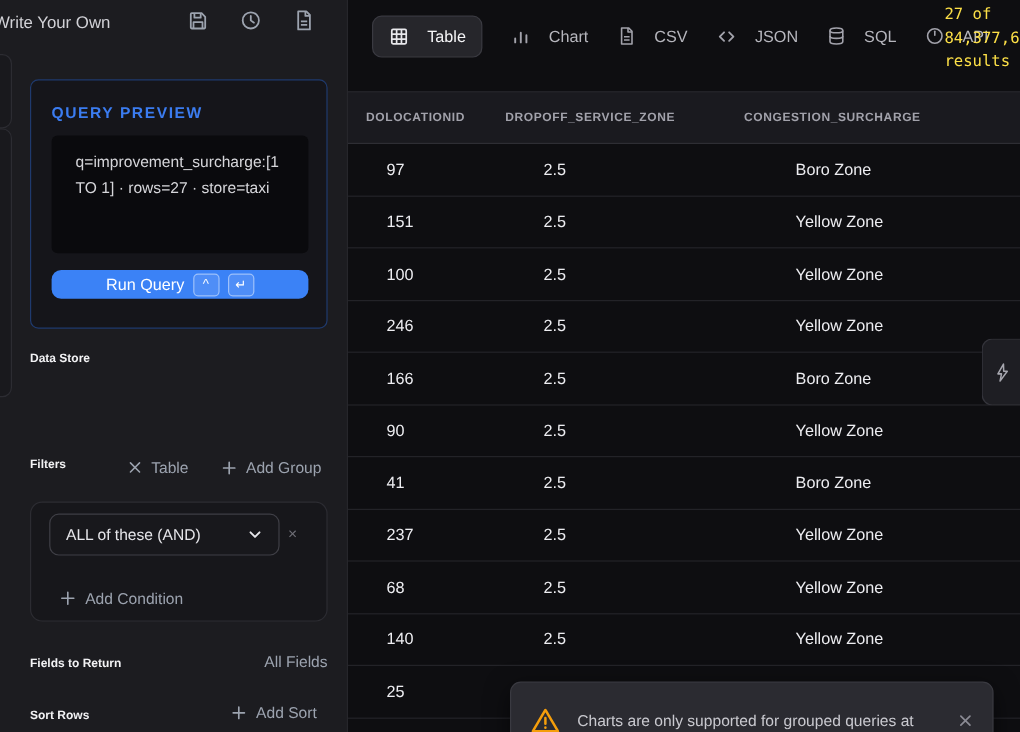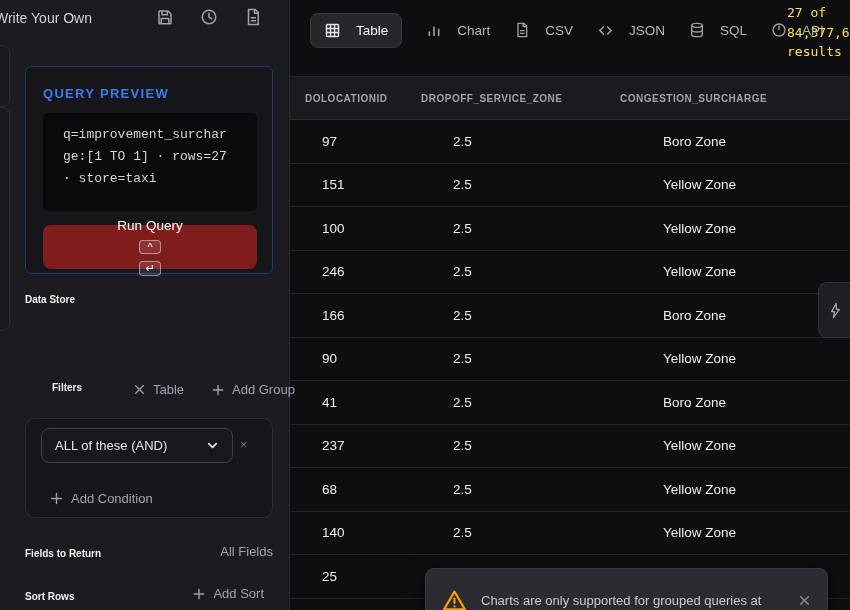--- a/index.html
+++ b/index.html
@@ -40,49 +40,49 @@
     position:absolute; left:17px; top:19px;
     color:#3b7cf0; font-size:13px; font-weight:700; letter-spacing:1.3px;
   }
   .qcode {
     position:absolute; left:17px; top:46px; width:214px; height:98px;
     background:#0a0a0d; border-radius:5px;
     padding:11px 0 0 20px;
   }
   .qcode-text {
     width:170px;
-    font-family:Liberation Mono, monospace;
+    font-family:Liberation Sans, sans-serif;
     font-size:13px; line-height:22px; color:#d6d6da;
     white-space:pre-wrap; word-break:break-all;
   }
   .run-btn {
-    position:absolute; left:17px; top:158px; width:214px; height:44px;
-    background:#7f1d1d; border-radius:8px;
+    position:absolute; left:17px; top:158px; width:214px; height:24px;
+    background:#3b82f6; border-radius:8px;
     display:flex; align-items:center; justify-content:center; gap:7px;
-    color:#ffffff; font-size:13.5px; cursor:pointer;flex-direction:column;
+    color:#ffffff; font-size:13.5px; cursor:pointer;
   }
   .keycap {
     min-width:22px; height:19px; padding:0 4px;
     border:1px solid rgba(255,255,255,.45); border-radius:4px;
     background:rgba(255,255,255,.10);
     display:flex; align-items:center; justify-content:center;
     font-size:11px; color:#ffffff;
   }
 
   .side-label { font-size:10px; font-weight:700; color:#f2f2f4; }
   .data-store-label { position:absolute; left:25px; top:294px; }
 
   .select {
     position:absolute; background:#18181c; border:1px solid #3f3f46; border-radius:8px;
     display:flex; align-items:center; color:#e6e6ea; font-size:13px; cursor:pointer;
   }
   .store-select { left:25px; top:322px; width:248px; height:36px; padding-left:20px; }
   .select .chev { position:absolute; right:12px; color:#e6e6ea; }
 
-  .filters-row { position:absolute; left:25px; top:382px; width:248px; height:18px;margin-left:27px; }
+  .filters-row { position:absolute; left:25px; top:382px; width:248px; height:18px; }
   .filters-label { position:absolute; left:0; top:0; }
   .ghost-btn {
     position:absolute; top:0; display:flex; align-items:center; gap:7px;
     color:#9ca3af; font-size:13px; cursor:pointer; white-space:nowrap;
   }
   .clear-btn { left:81px; }
   .addgroup-btn { left:159px; }
 
   .group-card {
     position:absolute; left:25px; top:418px; width:248px; height:100px;

